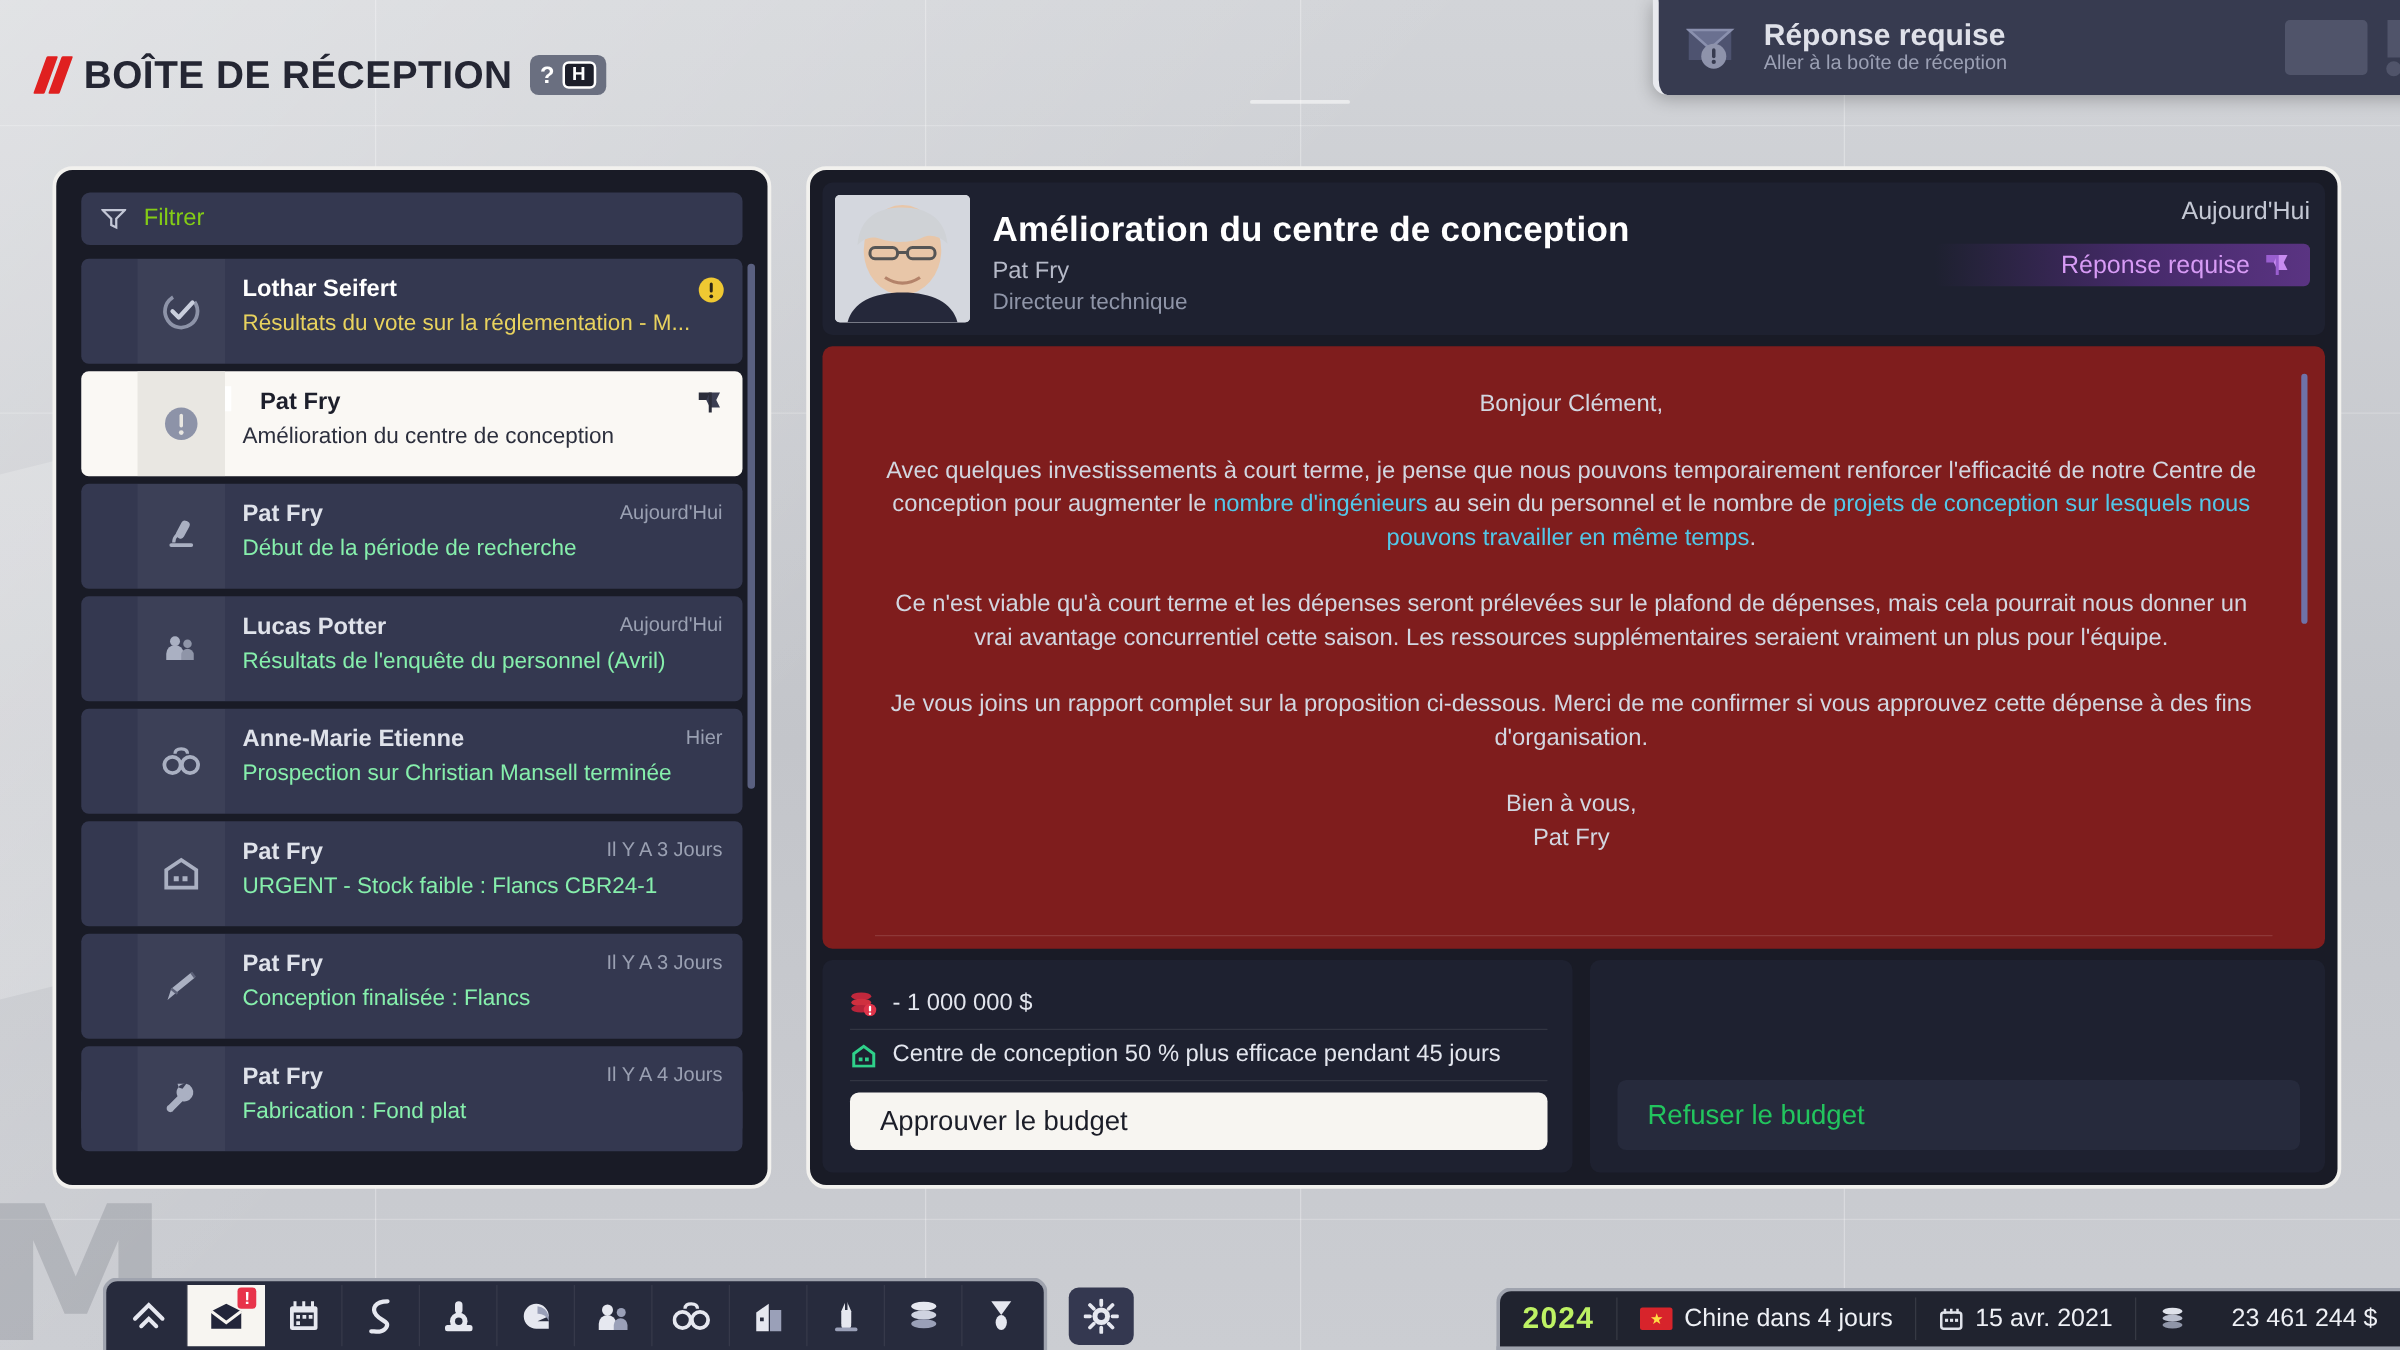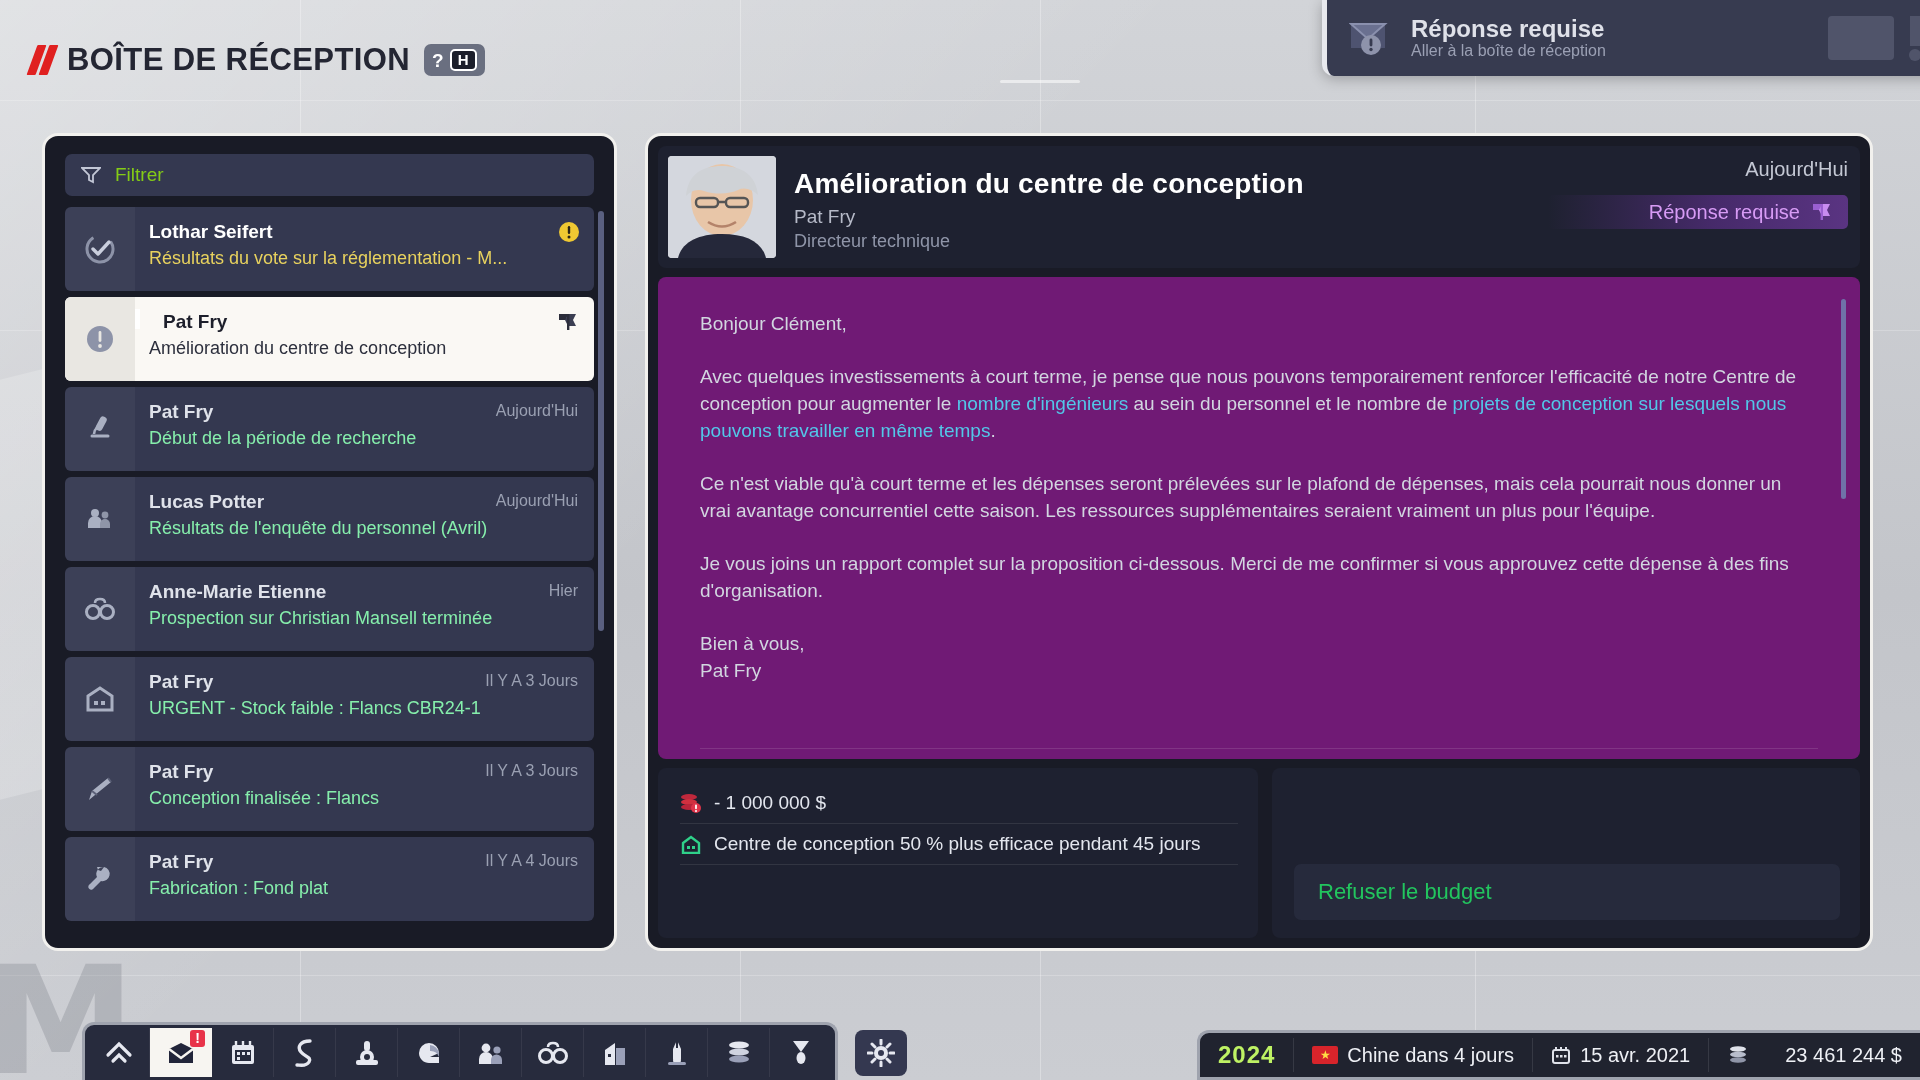--- a/index.html
+++ b/index.html
@@ -79,21 +79,21 @@
     display: flex; align-items: center; gap: 14px; padding: 0 16px;
     color: #84cc16; font-size: 19px;
   }
   #mailList {
     margin-top: 11px; height: 650px; position: relative;
     display: flex; flex-direction: column; gap: 6px;
   }
   .mailRow {
     height: 84px; background: #343850; border-radius: 6px;
     display: flex; align-items: stretch; overflow: hidden; flex: 0 0 auto;
-    position: relative; cursor: pointer;
+    position: relative; cursor: pointer; padding-left: 45px;
   }
   .mailRow .iconCell {
     width: 70px; flex: 0 0 70px; background: rgba(255,255,255,.045);
     display: flex; align-items: center; justify-content: center;
   }
   .mailRow .body { flex: 1 1 auto; padding: 14px 16px 0 14px; position: relative; }
   .mailRow .sender { font-size: 19px; font-weight: bold; color: #dfe2ea; }
   .mailRow .subject { font-size: 18px; color: #86efac; margin-top: 5px; }
   .mailRow .when {
     position: absolute; right: 16px; top: 15px; font-size: 16px; color: #9aa0b2;
@@ -142,22 +142,22 @@
     display: flex; flex-direction: column; align-items: flex-end; gap: 14px;
   }
   #headRight .date { font-size: 20px; color: #c4c8d4; }
   #replyBadge {
     width: 300px; height: 34px; border-radius: 5px;
     background: linear-gradient(90deg, rgba(60,35,90,0) 0%, #462a6a 55%, #5a3482 100%);
     display: flex; align-items: center; justify-content: flex-end; gap: 10px;
     padding-right: 14px; color: #d79bf5; font-size: 20px;
   }
   #mailBody {
-    flex: 1 1 auto; background: #701a75; border-radius: 8px;
-    padding: 34px 46px 20px 42px; position: relative; overflow: hidden;
+    flex: 1 1 auto; background: #7f1d1d; border-radius: 8px;
+    padding: 34px 46px 20px 42px; position: relative; overflow: hidden; text-align: center;
   }
   #mailBody p { font-size: 19px; line-height: 1.42; color: #d2d6e0; margin-bottom: 26px; }
   #mailBody p:last-child { margin-bottom: 0; }
   #mailBody .link { color: #53c7e8; }
   #bodyScroll {
     position: absolute; right: 14px; top: 22px; width: 5px; height: 200px;
     background: #6f72a8; border-radius: 3px;
   }
   #bodyRule {
     position: absolute; left: 42px; right: 42px; bottom: 10px; height: 1px;
@@ -498,20 +498,23 @@
       <div class="budgetLine">
         <span>
           <svg width="22" height="20" viewBox="0 0 22 20">
             <path d="M3 9L11 3l8 6v10H3z" fill="none" stroke="#2fd18a" stroke-width="2.4"></path>
             <rect x="7" y="12" width="3" height="3" fill="#2fd18a"></rect>
             <rect x="12" y="12" width="3" height="3" fill="#2fd18a"></rect>
           </svg>
         </span>
         <span>Centre de conception 50 % plus efficace pendant 45 jours</span>
       </div>
+      <div class="bigBtn" id="approveBtn">
+        <span>Approuver le budget</span>
+      </div>
     </div>
     <div id="refuseCol">
       <div class="bigBtn" id="refuseBtn">
         <span>Refuser le budget</span>
       </div>
     </div>
   </div>
 </div>
 
 <div id="taskbar">

